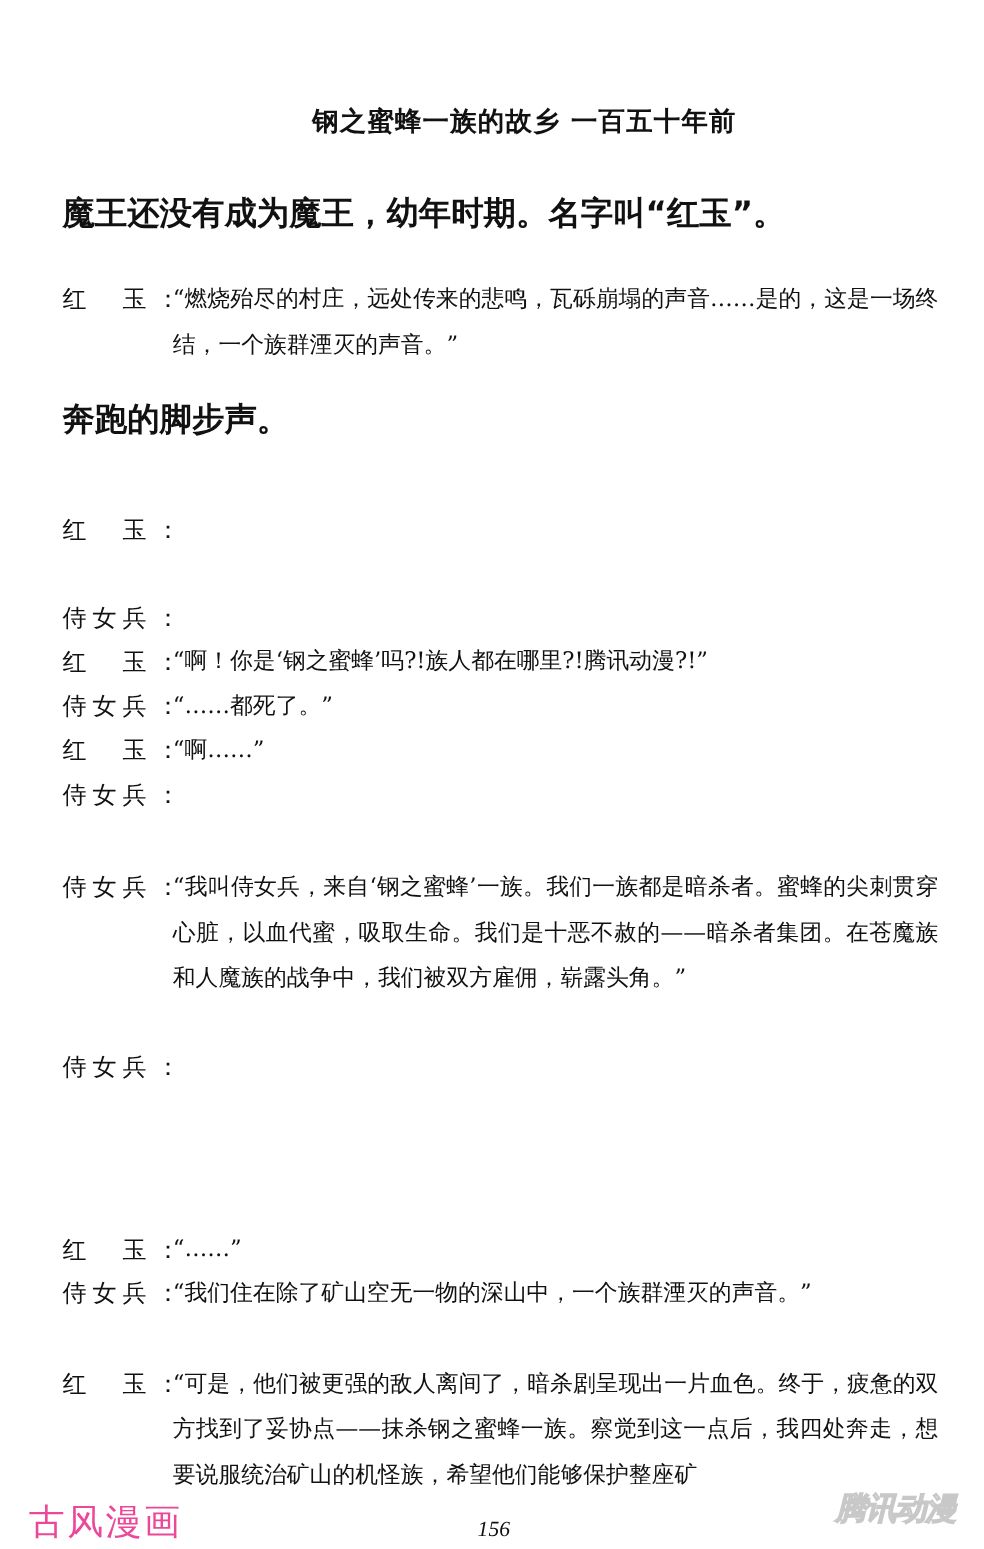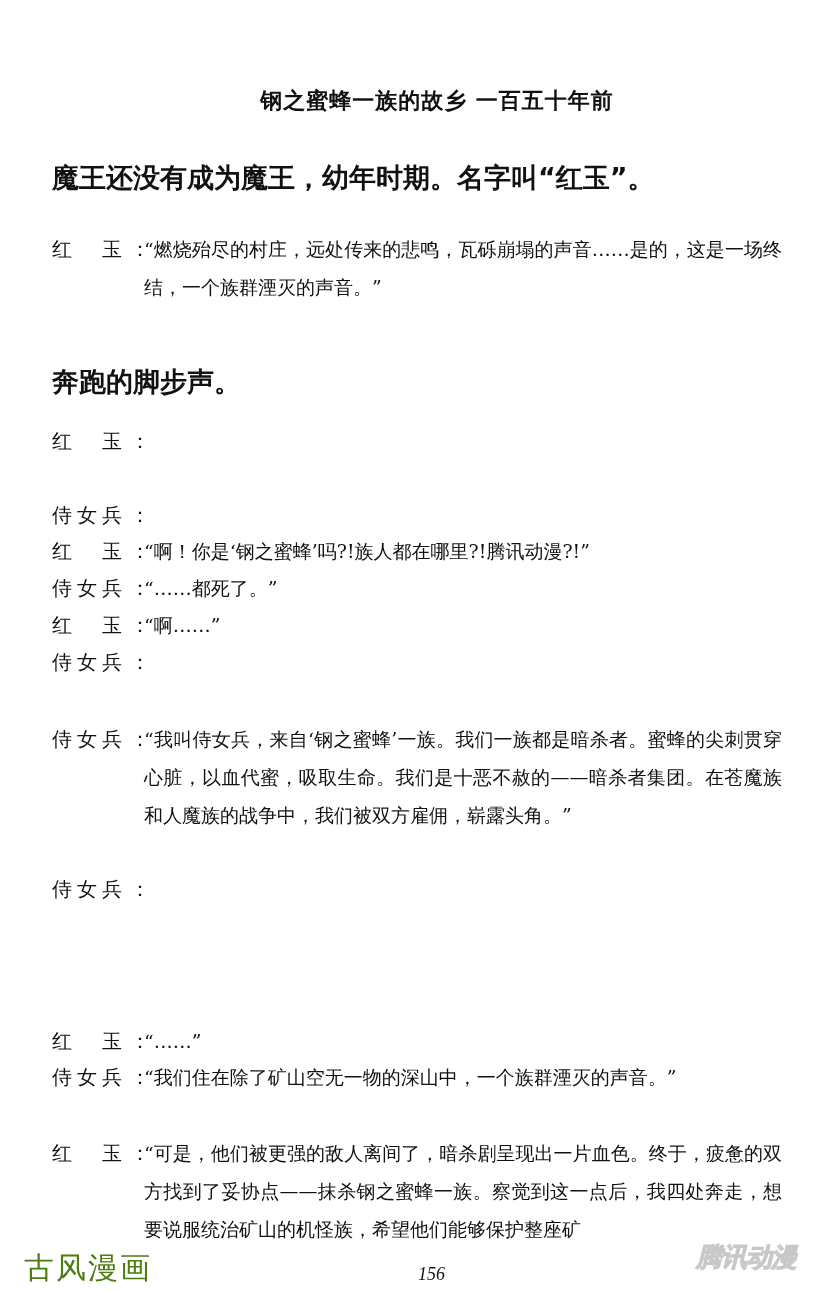--- a/index.html
+++ b/index.html
@@ -5,42 +5,42 @@
   html, body { margin:0; padding:0; background:#ffffff; }
   body { width:820px; height:1291px; position:relative; overflow:hidden; color:#111; }
   .title { position:absolute; top:86px; left:0; width:820px; text-align:center; padding-left:54px; box-sizing:border-box;
     font-family:"DejaVu Sans", sans-serif; font-weight:bold; font-size:22px; letter-spacing:1px; }
   .narr { position:absolute; left:52px; font-family:"DejaVu Sans", sans-serif; font-weight:bold; font-size:27px; }
   .line { position:absolute; left:52px; width:730px; font-size:20px; line-height:38px; }
   .speaker { position:absolute; left:0; top:0; width:92px; font-family:"DejaVu Sans", sans-serif; font-size:20px;
     display:flex; justify-content:space-between; }
   .speaker .colon { position:absolute; left:78px; }
   .speech { margin-left:92px; font-family:"DejaVu Serif", serif; font-size:19px; line-height:38px; text-align:justify; }
-  .footer-logo { position:absolute; left:24px; top:1248px; font-family:Liberation Sans, sans-serif; font-size:30px; color:#4d7c0f; letter-spacing:2px; }
-  .page-num { position:absolute; left:398px; top:1264px; font-family:"Liberation Serif", serif; font-style:italic; font-size:18px;margin-left:20px; }
+  .footer-logo { position:absolute; left:24px; top:1248px; font-family:Liberation Sans, sans-serif; font-size:30px; color:#ec4899; letter-spacing:2px; }
+  .page-num { position:absolute; left:398px; top:1264px; font-family:"Liberation Serif", serif; font-style:italic; font-size:18px; }
   .watermark { position:absolute; left:696px; top:1240px; font-family:Liberation Mono, monospace; font-weight:bold; font-size:26px;
     color:#fff; -webkit-text-stroke:1px #c8c8c8; font-style:italic; letter-spacing:-1px; }
 </style>
 </head>
 <body>
 
 <div class="title">钢之蜜蜂一族的故乡 一百五十年前</div>
 
 <div class="narr" style="top:160px;">魔王还没有成为魔王，幼年时期。名字叫“红玉”。</div>
 
 <div class="line" style="top:230px;">
   <div class="speaker">
     <span>红</span>
     <span style="margin-right:22px">玉</span>
     <span class="colon">：</span>
   </div>
   <div class="speech">“燃烧殆尽的村庄，远处传来的悲鸣，瓦砾崩塌的声音……是的，这是一场终结，一个族群湮灭的声音。”</div>
 </div>
 
-<div class="narr" style="top:364px;text-align:center;">奔跑的脚步声。</div>
+<div class="narr" style="top:331px;text-align:center;">奔跑的脚步声。</div>
 
 <div class="line" style="top:422px;">
   <div class="speaker">
     <span>红</span>
     <span style="margin-right:22px">玉</span>
     <span class="colon">：</span>
   </div>
 </div>
 
 <div class="line" style="top:496px;">

